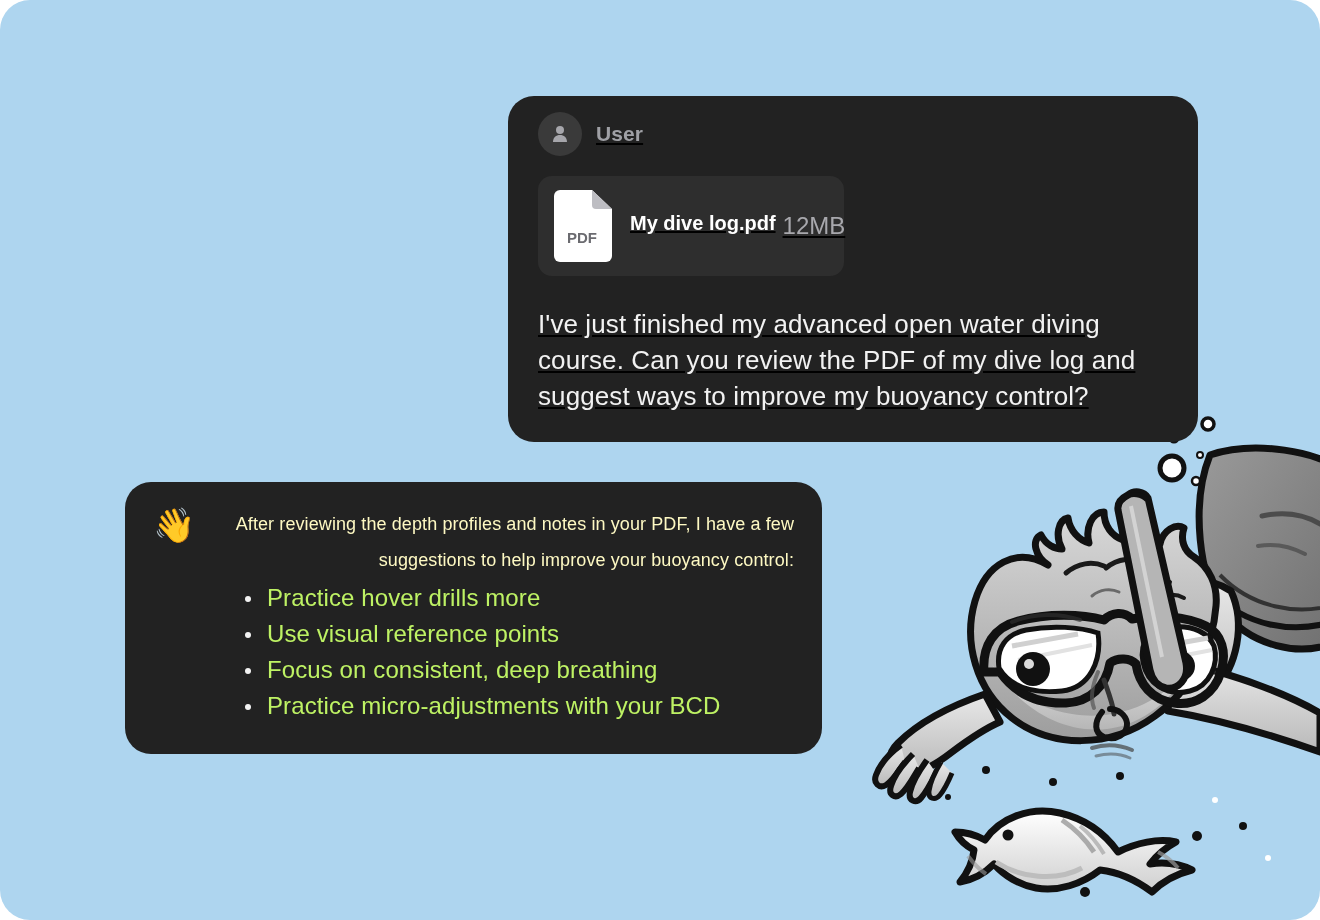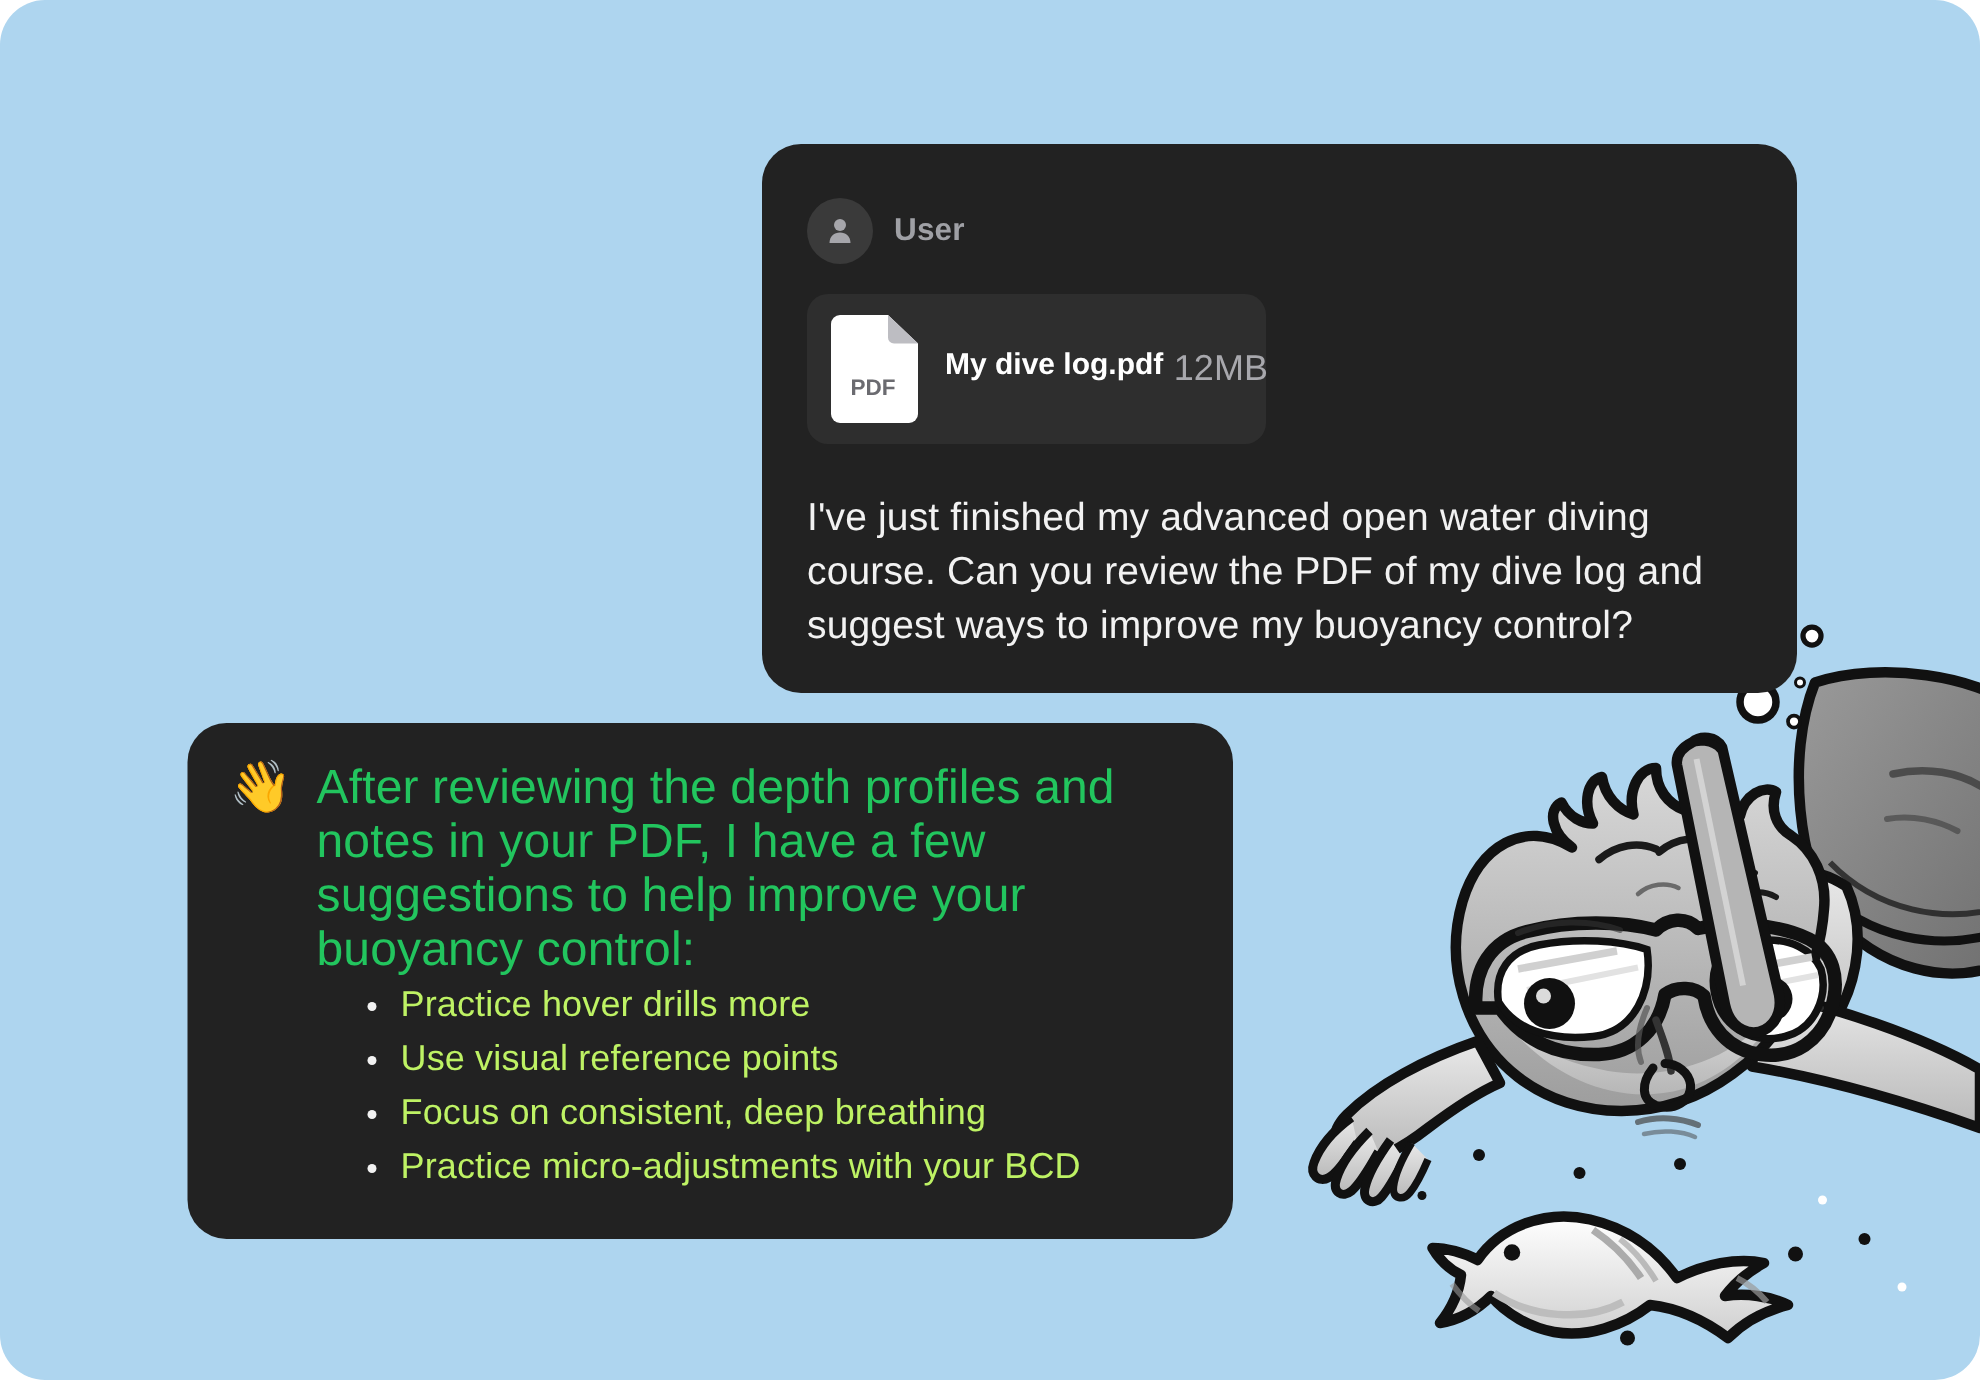--- a/index.html
+++ b/index.html
@@ -31,22 +31,23 @@
   }
 
   
   .user-bubble {
     position: absolute;
     left: 508px;
     top: 96px;
     width: 690px;
     background: #222222;
     border-radius: 26px;
-    padding: 36px 30px 28px 30px;
+    padding: 16px 30px 28px 30px;
     box-sizing: border-box;
+    text-decoration: underline;
   }
 
   .user-head {
     display: flex;
     align-items: center;
     gap: 14px;
     margin-bottom: 20px;
   }
 
   .avatar {
@@ -128,25 +129,26 @@
   .wave-emoji {
     font-size: 34px;
     line-height: 36px;
     width: 58px;
     flex: none;
     text-align: left;
     padding-top: 1px;
   }
 
   .assistant-paragraph {
-    font-size: 32px;
+    font-size: 18px;
     line-height: 36px;
-    color: #22c55e;
+    color: #fef9c3;
     flex: 1;
     letter-spacing: 0.1px;
+    text-align: right;
   }
 
   .assistant-list {
     list-style: none;
     margin: 2px 0 0 0;
     padding: 0 0 0 114px;
   }
 
   .assistant-list li {
     position: relative;

